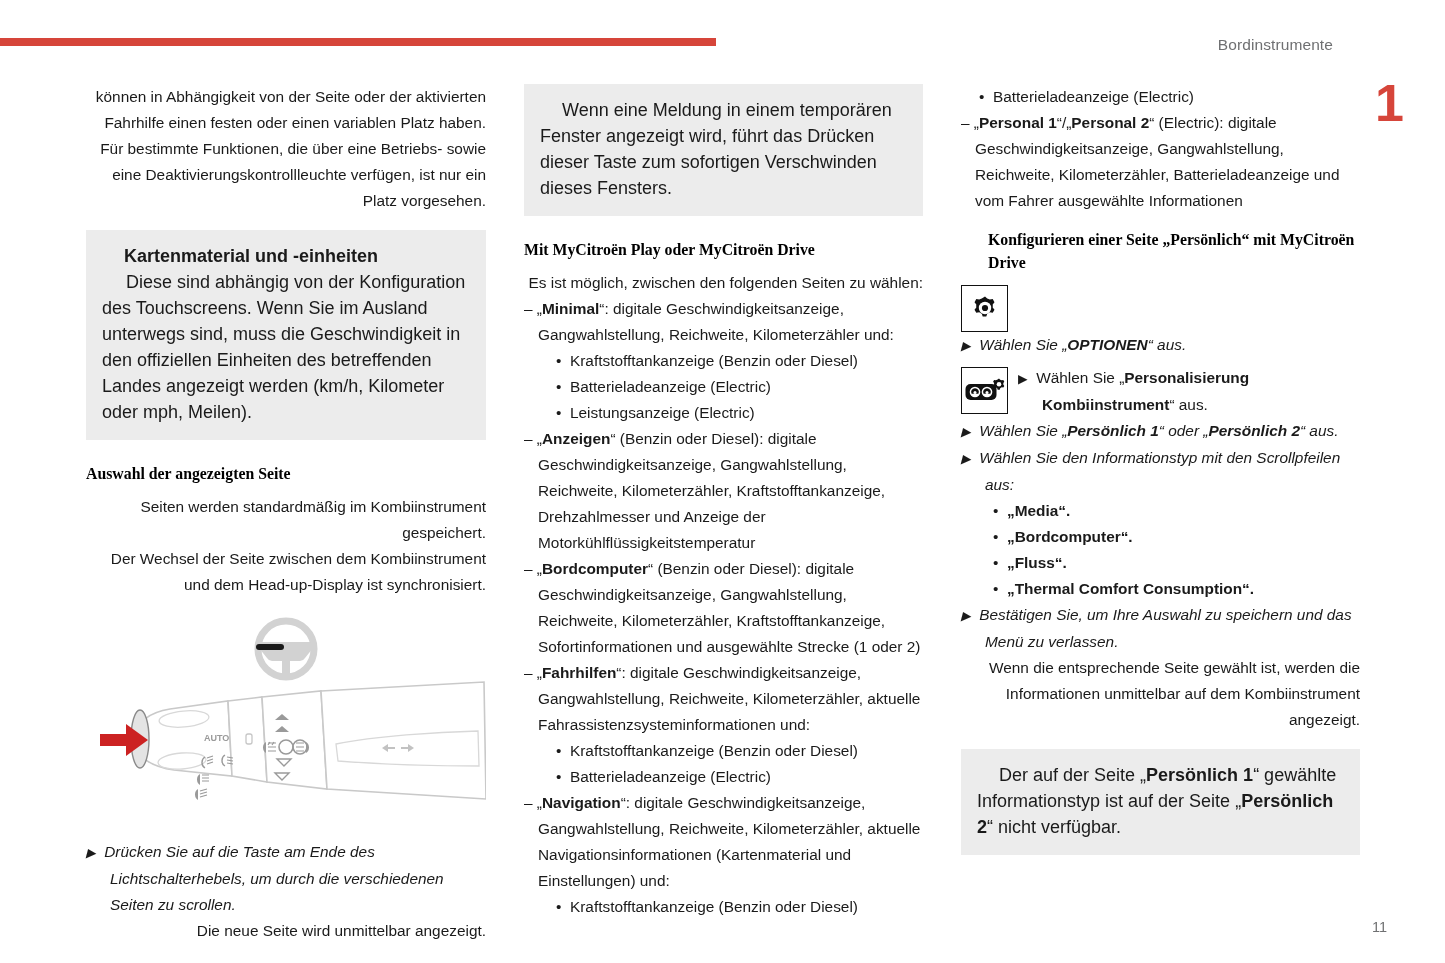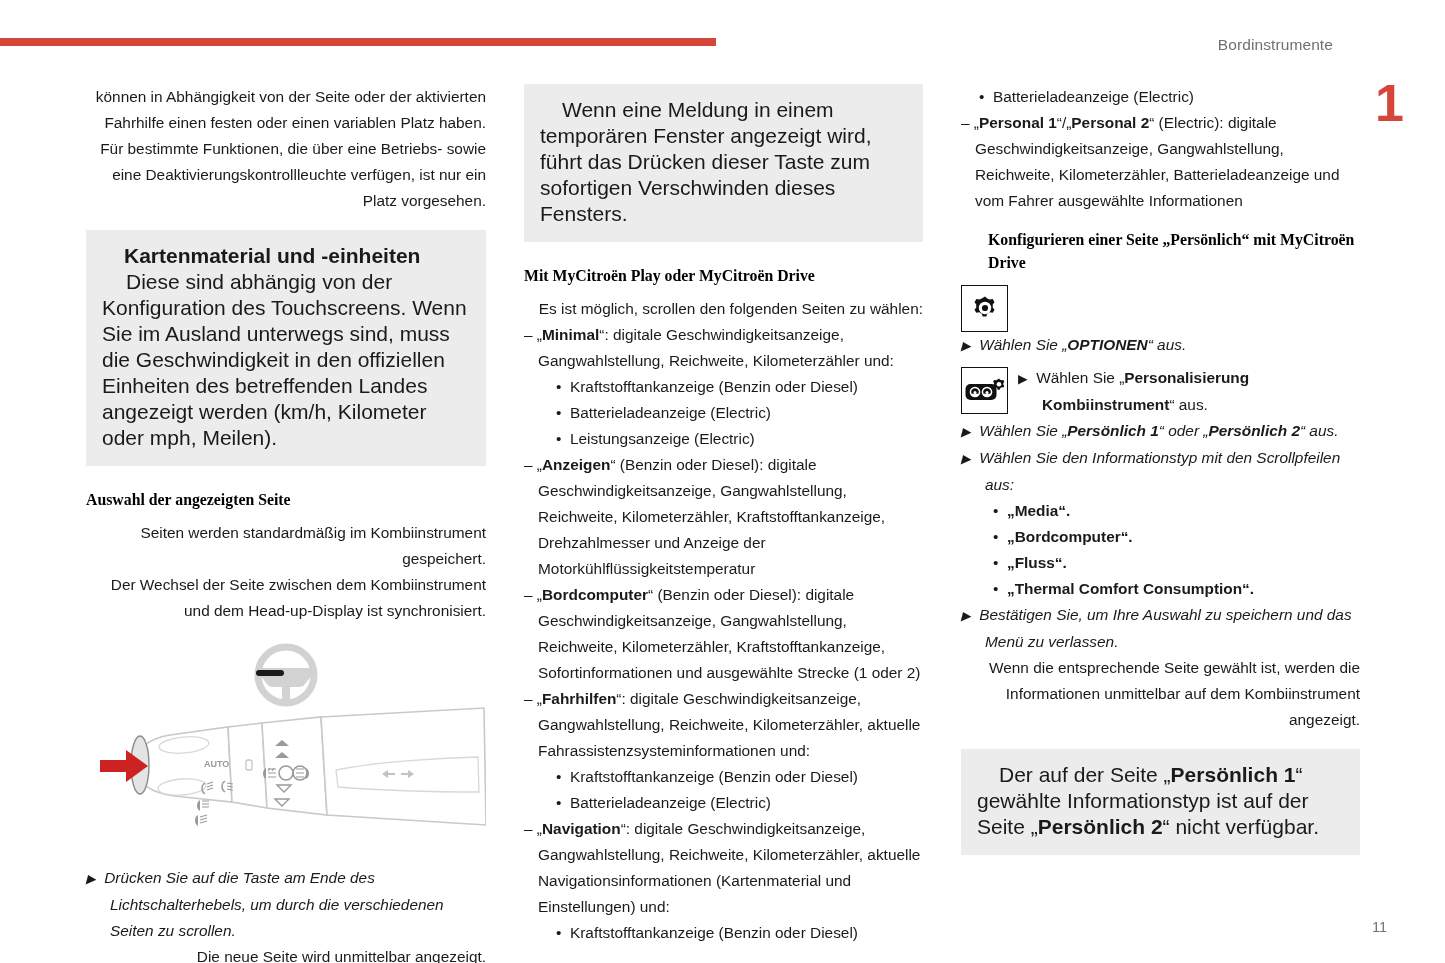--- a/index.html
+++ b/index.html
@@ -75,21 +75,21 @@
     font-family: Liberation Serif, serif;
   }
   h3.section-head.tight { margin-top: 14px; margin-left: 27px; }
 
   
   .info-box {
     background: #ececec;
     padding: 13px 16px 15px 16px;
     margin: 16px 0 4px 0;
     position: relative;
-    font-size: 21px;
+    font-size: 18px;
     line-height: 26px;
   }
   .info-icon {
     display: inline-block;
     width: 9px;
     vertical-align: top;
     margin-right: 13px;
     position: relative;
     top: 4px;
   }
@@ -271,21 +271,21 @@
 
   <div class="col-mid">
 
     <div class="info-box" style="margin-top:0;">
       <span class="info-icon">
         <span class="dot"></span><span class="bar"></span>
       </span><span>Wenn eine Meldung in einem temporären Fenster angezeigt wird, führt das Drücken dieser Taste zum sofortigen Verschwinden dieses Fensters.</span>
     </div>
 
     <h3 class="section-head">Mit MyCitroën Play oder MyCitroën Drive</h3>
-    <p class="body-text">Es ist möglich, scrollen den folgenden Seiten zu wählen:</p>
+    <p class="body-text">Es ist möglich, zwischen den folgenden Seiten zu wählen:</p>
 
     <p class="dash-item">–&nbsp;„<b>Minimal</b><span>“: digitale Geschwindigkeitsanzeige, Gangwahlstellung, Reichweite, Kilometerzähler und:</span></p>
     <p class="bullet-item">•&nbsp;&nbsp;<span>Kraftstofftankanzeige (Benzin oder Diesel)</span></p>
     <p class="bullet-item">•&nbsp;&nbsp;<span>Batterieladeanzeige (Electric)</span></p>
     <p class="bullet-item">•&nbsp;&nbsp;<span>Leistungsanzeige (Electric)</span></p>
 
     <p class="dash-item">–&nbsp;„<b>Anzeigen</b><span>“ (Benzin oder Diesel): digitale Geschwindigkeitsanzeige, Gangwahlstellung, Reichweite, Kilometerzähler, Kraftstofftankanzeige, Drehzahlmesser und Anzeige der Motorkühlflüssigkeitstemperatur</span></p>
 
     <p class="dash-item">–&nbsp;„<b>Bordcomputer</b><span>“ (Benzin oder Diesel): digitale Geschwindigkeitsanzeige, Gangwahlstellung, Reichweite, Kilometerzähler, Kraftstofftankanzeige, Sofortinformationen und ausgewählte Strecke (1 oder 2)</span></p>
 

